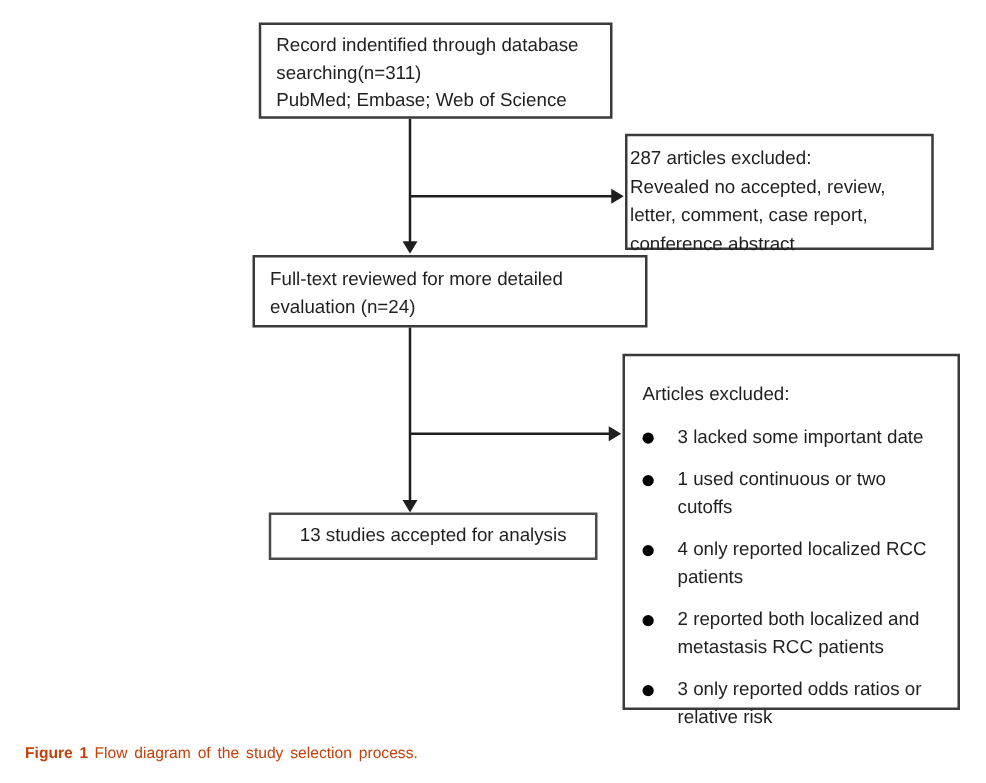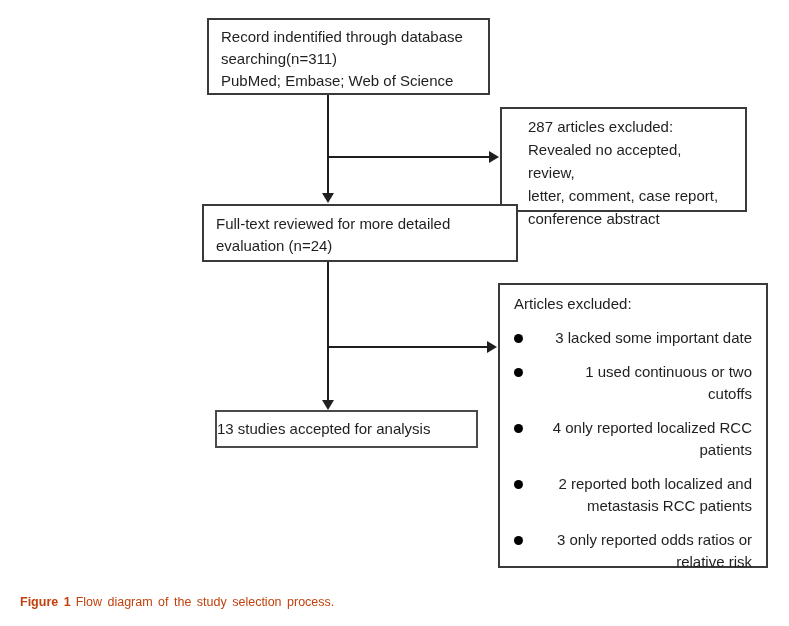--- a/index.html
+++ b/index.html
@@ -17,27 +17,27 @@
   }
   .fbox {
     position: absolute;
     border: 2px solid #3a3a3a;
     background: #ffffff;
     font-size: 15px;
     line-height: 22px;
     color: #1f1f1f;
   }
   .box-records   { left: 207px; top: 18px;  width: 283px; height: 77px;  padding: 6px 12px; }
-  .box-excluded1 { left: 500px; top: 107px; width: 247px; height: 105px; padding: 6px 26px; line-height: 23px; }
+  .box-excluded1 { left: 500px; top: 107px; width: 247px; height: 93px; padding: 6px 2px; line-height: 23px; }
   .box-fulltext  { left: 202px; top: 204px; width: 316px; height: 58px;  padding: 7px 12px; }
-  .box-excluded2 { left: 498px; top: 283px; width: 270px; height: 285px; padding: 8px 14px; }
+  .box-excluded2 { left: 498px; top: 283px; width: 270px; height: 285px; padding: 20px 14px; }
   .box-accepted  { left: 215px; top: 410px; width: 263px; height: 38px;
-                   display: flex; align-items: center; 
+                   display: flex; align-items: center; justify-content: center;
                    border-color: #4a4a4a; }
-  .bullet-list { list-style: none; text-align: right; }
+  .bullet-list { list-style: none; }
   .bullet-item { display: flex; margin-top: 12px; }
   .bullet-dot {
     flex: none;
     width: 9px; height: 9px;
     border-radius: 50%;
     background: #000000;
     margin-top: 7px;
     margin-right: 19px;
   }
   .bullet-text { width: 212px; line-height: 22px; }

